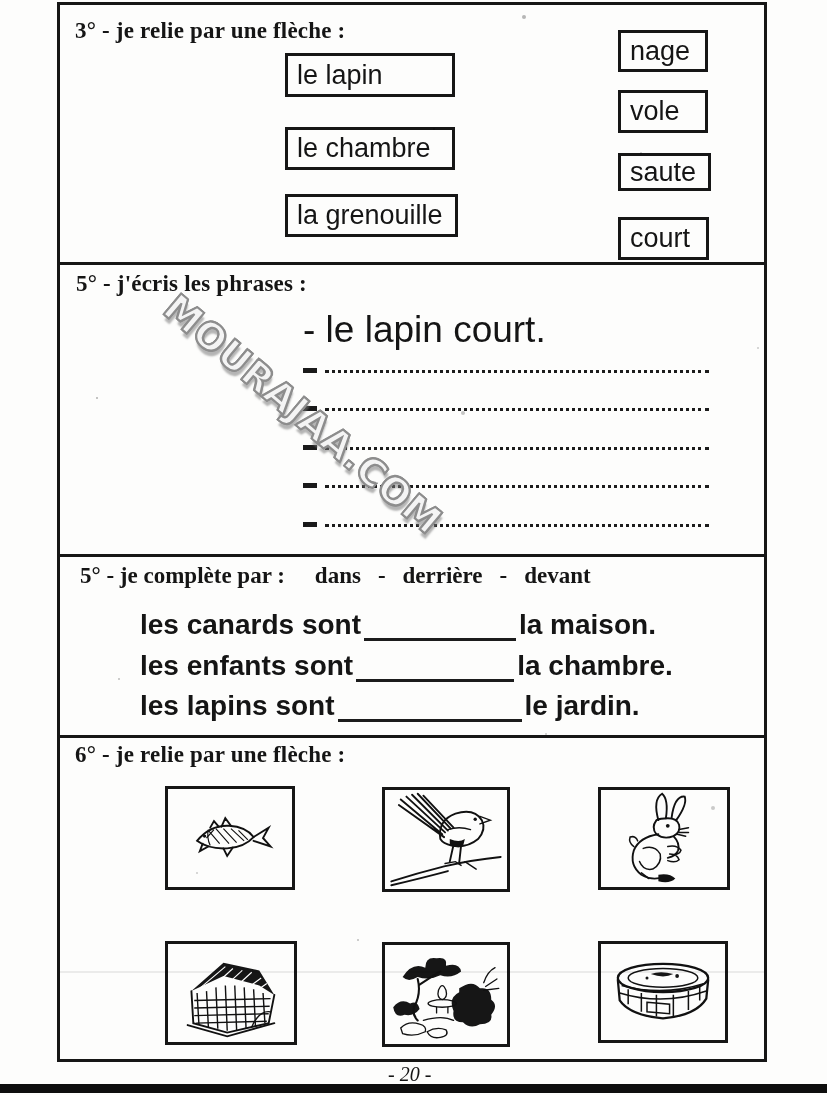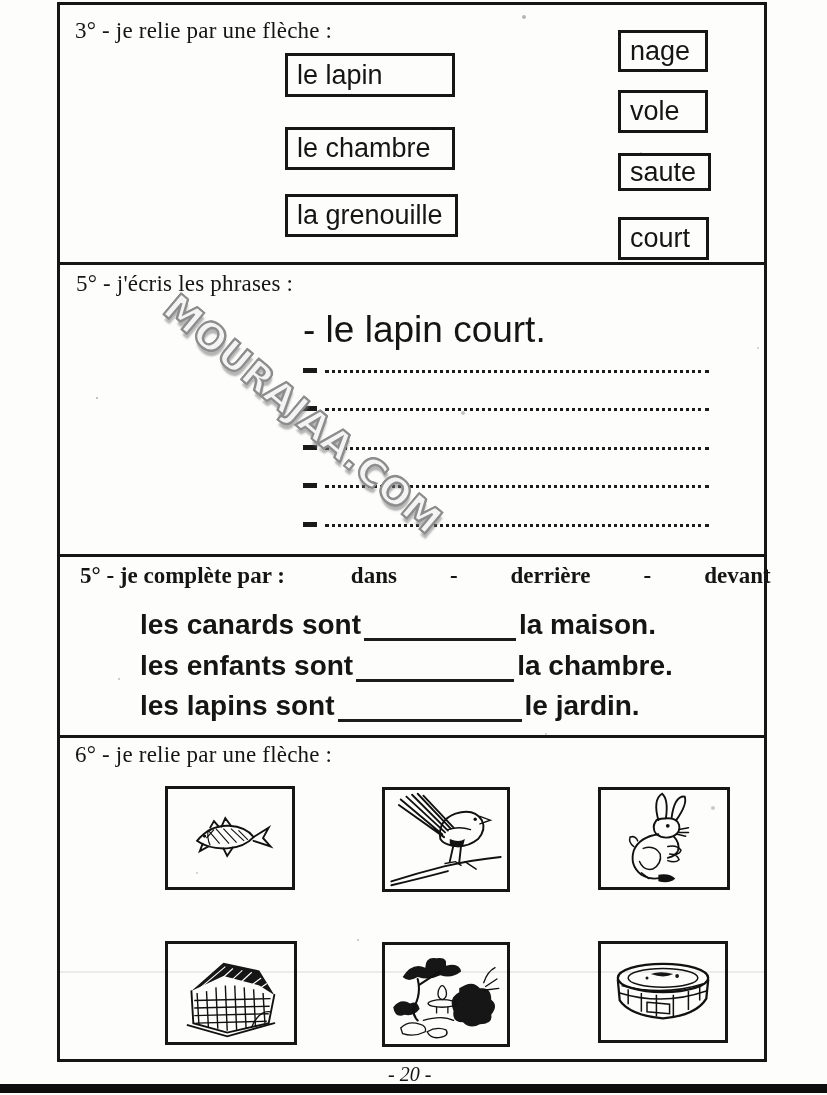--- a/index.html
+++ b/index.html
@@ -1,39 +1,39 @@
 <!DOCTYPE html>
 <html><head>
 <meta charset="utf-8">
 <style>
   html,body{margin:0;padding:0;background:#fff;}
   .page{position:relative;width:827px;height:1095px;background:#fdfdfc;overflow:hidden;
         font-family:"Liberation Sans",sans-serif;color:#151515;}
   .frame{position:absolute;left:57px;top:2px;width:710px;height:1060px;
          border:3px solid #161616;box-sizing:border-box;background:transparent;}
   .divider{position:absolute;left:57px;width:710px;height:3px;background:#161616;}
-  .h{position:absolute;font-family:"Liberation Serif",serif;font-weight:normal;
+  .h{position:absolute;font-family:"Liberation Serif",serif;font-weight:bold;
      font-size:23px;white-space:nowrap;letter-spacing:.2px;}
   .wordbox{position:absolute;border:3px solid #161616;box-sizing:border-box;
            display:flex;align-items:center;padding-left:9px;font-size:27px;
            background:#fdfdfc;white-space:nowrap;}
   .example{position:absolute;font-size:37px;white-space:nowrap;}
   .lines{position:absolute;left:303px;top:334px;width:406px;}
   .write-line{display:flex;align-items:flex-end;height:38.6px;}
   .dash{width:14px;height:5px;background:#1a1a1a;}
   .dotted{flex:1;margin-left:8px;height:1px;border-bottom:3px dotted #1c1c1c;}
   .watermark{position:absolute;left:183px;top:286px;transform:rotate(40deg);
              transform-origin:0 0;font-family:"DejaVu Sans",sans-serif;font-weight:800;
              font-size:37px;letter-spacing:1px;white-space:nowrap;color:#f4f4f4;
              -webkit-text-stroke:2px #8d8d8d;
              text-shadow:-1px -1px 0 #8d8d8d,1px -1px 0 #8d8d8d,-1px 1px 0 #8d8d8d,
                          1px 1px 0 #8d8d8d,4px 4px 2px rgba(120,120,120,.55);
              z-index:4;}
   .s5title{position:absolute;left:80px;top:563px;display:flex;align-items:baseline;
-           font-family:"Liberation Serif",serif;font-weight:bold;font-size:23px;gap:36px;}
+           font-family:"Liberation Serif",serif;font-weight:bold;font-size:23px;}
   .s5title .opt0{margin-left:30px;} .s5title .sep{margin:0 17px;}
   .fill-row{position:absolute;left:140px;display:flex;align-items:flex-end;
             font-size:28px;white-space:nowrap;font-weight:bold;}
   .blank{height:9px;border-bottom:3px solid #1c1c1c;margin:0 3px;}
   .imgbox{position:absolute;border:3px solid #161616;box-sizing:border-box;
           background:#fdfdfc;display:flex;align-items:center;justify-content:center;}
   .imgbox svg{width:100%;height:100%;}
   .pagenum{position:absolute;left:388px;top:1063px;font-family:"Liberation Serif",serif;
            font-style:italic;font-size:20px;white-space:nowrap;}
   .footer-bar{position:absolute;left:0;top:1084px;width:827px;height:9px;background:#0e0e0e;}

